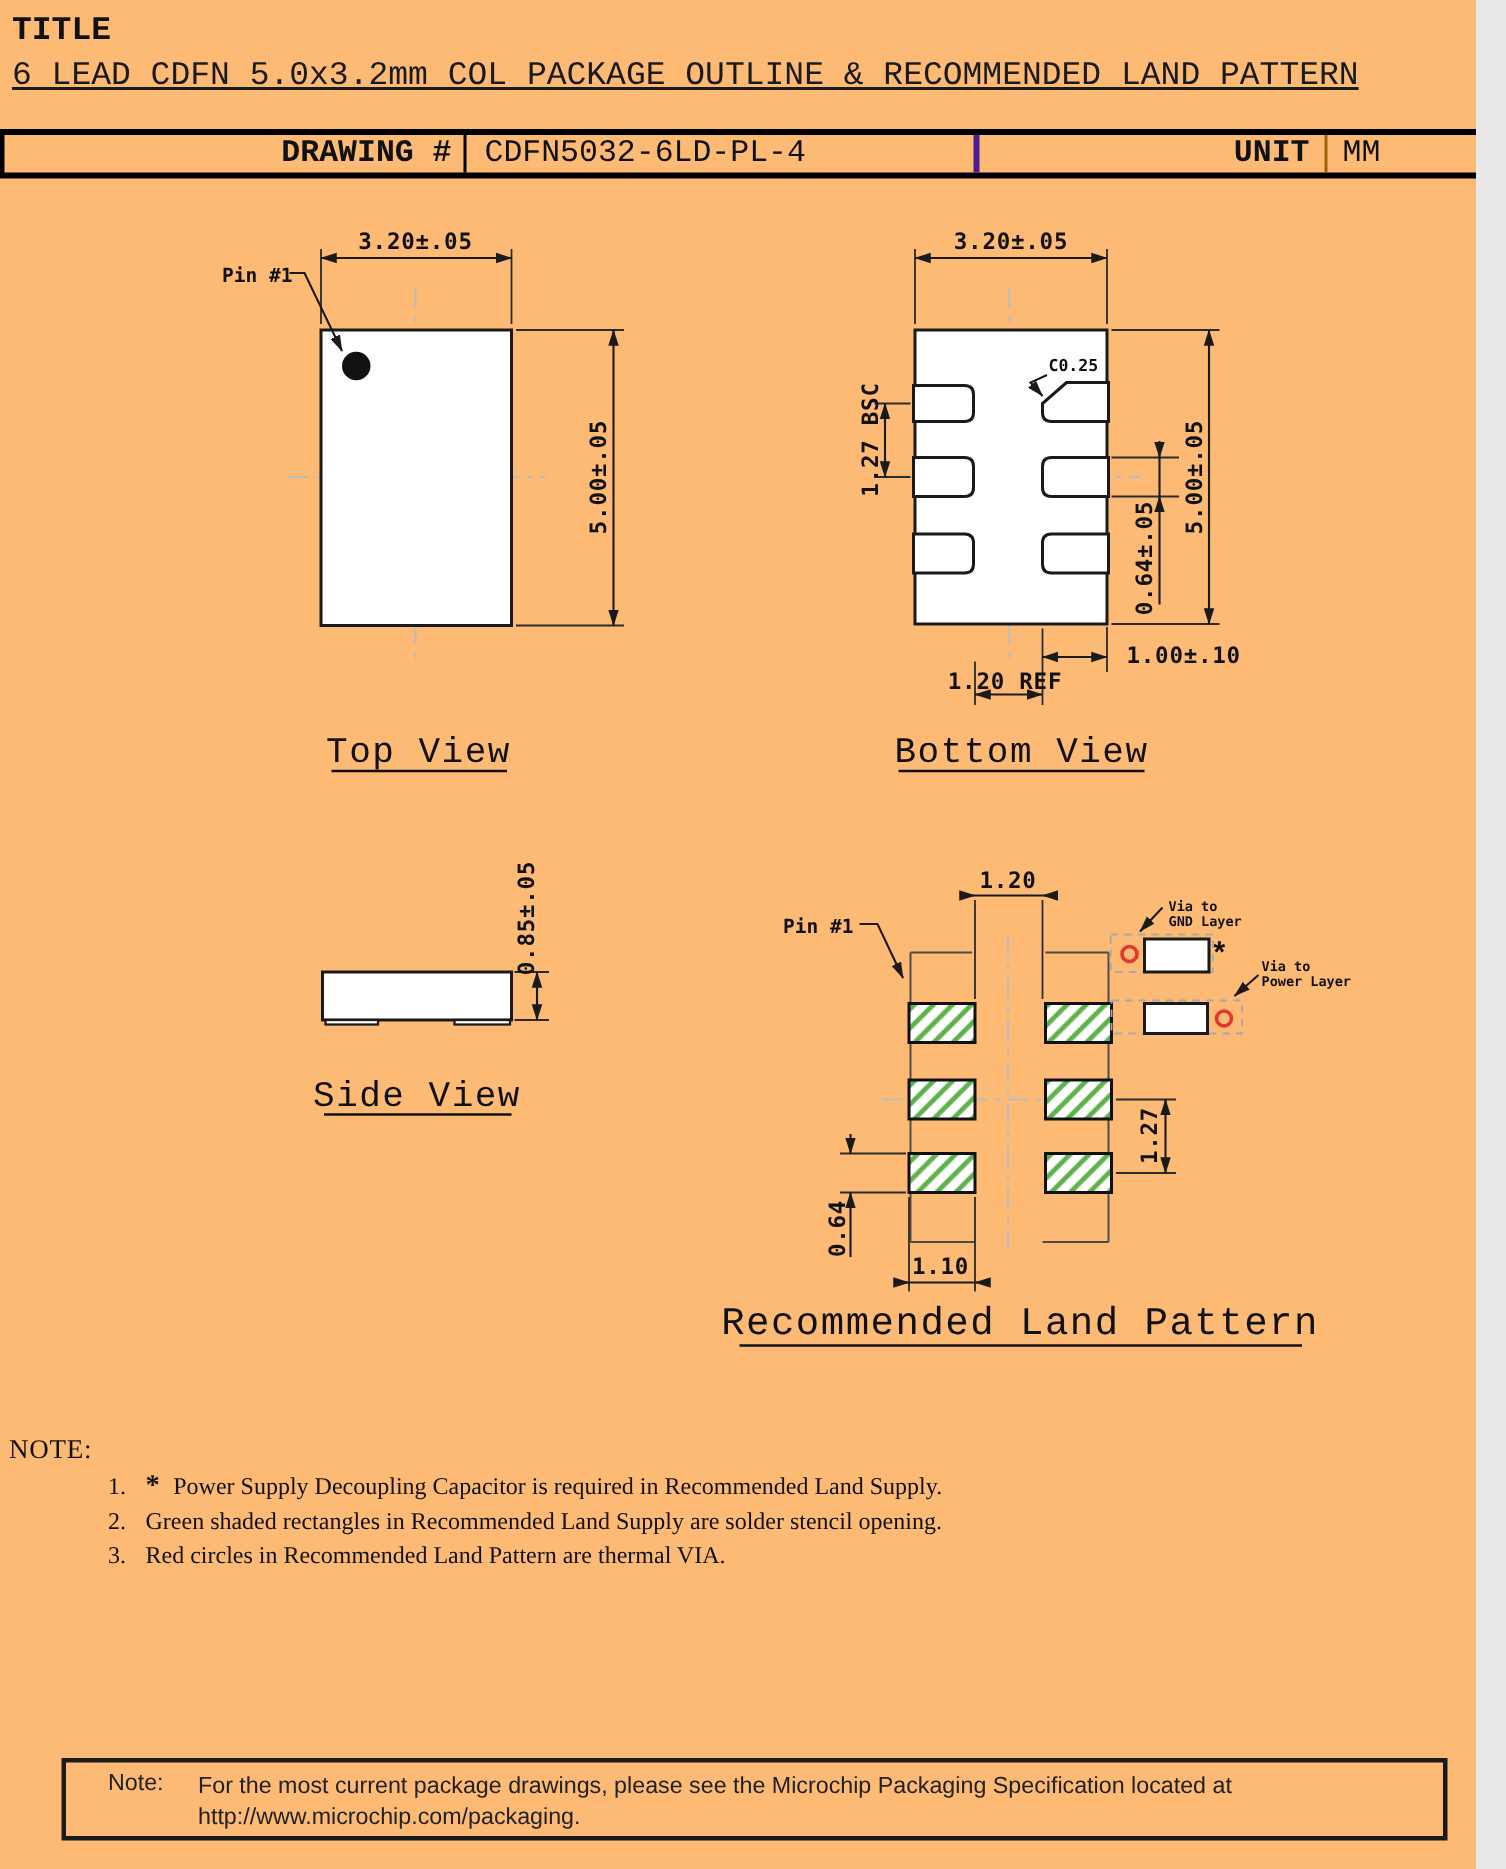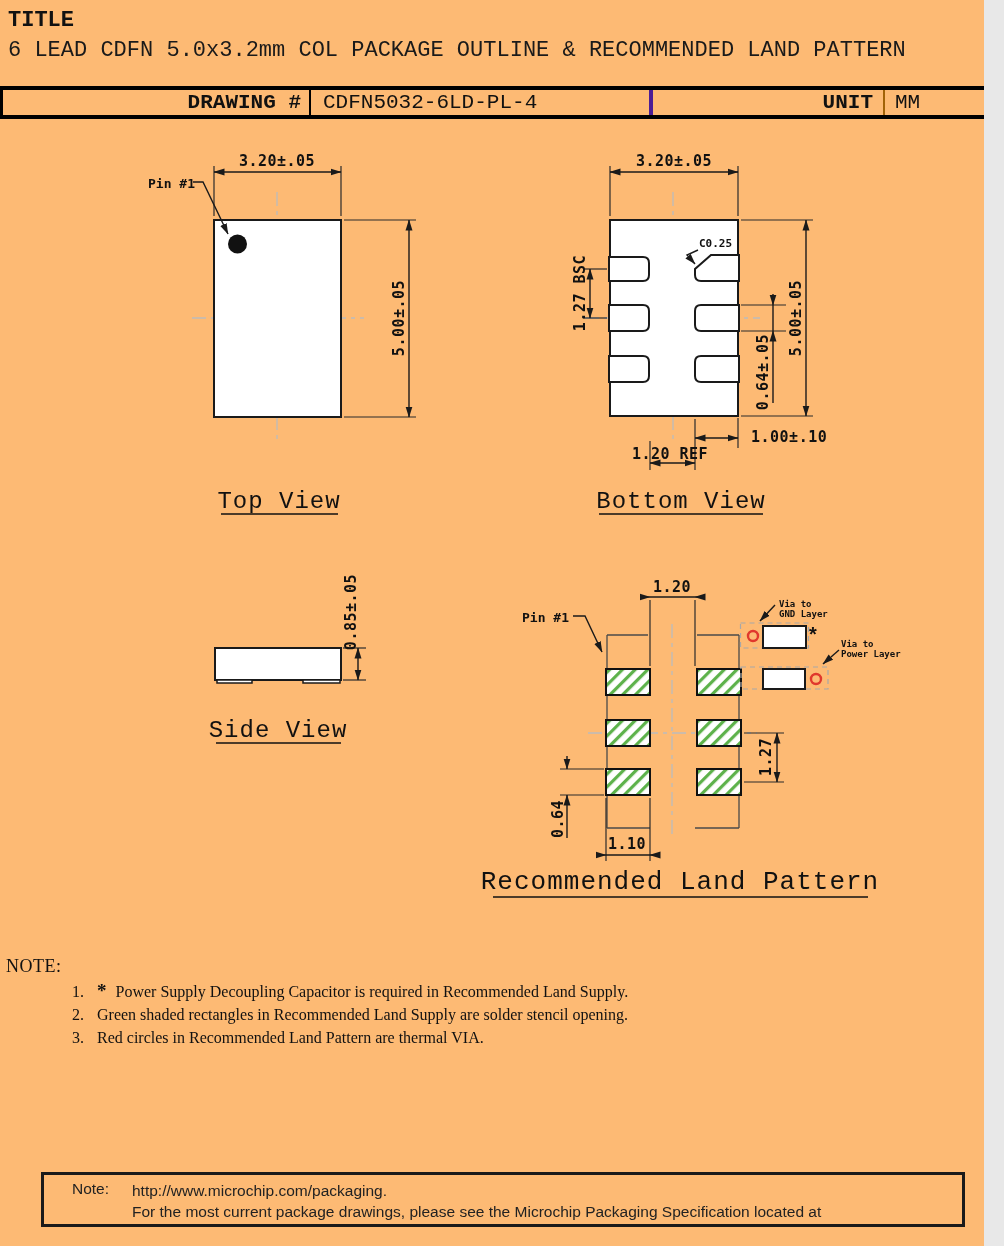--- a/index.html
+++ b/index.html
@@ -2,21 +2,21 @@
 <html><head>
 <meta charset="utf-8">
 <style>
   html,body{margin:0;padding:0;background:#e8e8e8;}
   .page{position:relative;width:984px;height:1246px;background:#fdba74;overflow:hidden;
         font-family:"Liberation Sans",sans-serif;color:#111;}
   svg{position:absolute;left:0;top:0;}
 
   
   .title-label{position:absolute;left:8px;top:8px;font:bold 22px "Liberation Mono",monospace;color:#111;}
-  .title-text{position:absolute;left:8px;top:38px;font:22px "Liberation Mono",monospace;color:#1a1a1a;white-space:nowrap;}
+  .title-text{position:absolute;left:8px;top:38px;font:22px "Liberation Mono",monospace;color:#1a1a1a;white-space:nowrap;text-decoration:underline;}
 
   .spec-table{position:absolute;left:0;top:86px;width:998px;height:25px;
               border-top:4px solid #000;border-bottom:4px solid #000;
               border-left:3px solid #000;border-right:3px solid #000;
               display:flex;align-items:stretch;font:21px "Liberation Mono",monospace;padding-left:45px;}
   .spec-table .cell{line-height:25px;white-space:nowrap;overflow:hidden;}
   .cell.c1{width:253px;text-align:right;padding-right:8px;font-weight:bold;}
   .cell.c2{width:326px;border-left:2px solid #000;padding-left:12px;}
   .cell.c3{width:220px;border-left:4px solid #4c1d95;text-align:right;padding-right:10px;font-weight:bold;}
   .cell.c4{flex:1;border-left:2px solid #a16207;padding-left:10px;}
@@ -249,18 +249,18 @@
     <div class="note-item">
       <span class="num">3.</span>
 
       <span>Red circles in Recommended Land Pattern are thermal VIA.</span>
     </div>
   </div>
 
   <div class="footer-box">
     <span class="footer-label">Note:</span>
     <div class="footer-text">
+      <div>For the most current package drawings, please see the Microchip Packaging Specification located at</div>
       <div>http://www.microchip.com/packaging.</div>
-      <div>For the most current package drawings, please see the Microchip Packaging Specification located at</div>
     </div>
   </div>
 
 </div>
 
 </body></html>

